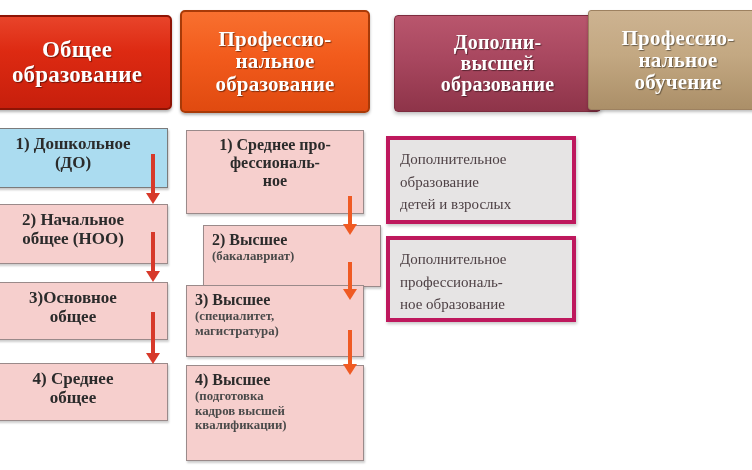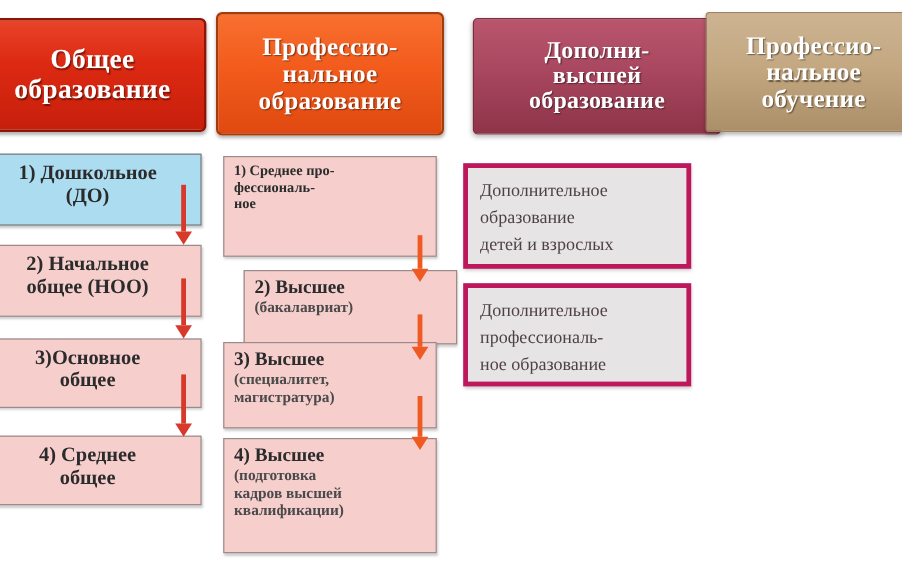--- a/index.html
+++ b/index.html
@@ -127,21 +127,21 @@
     color: #4e4145;
   }
 
   
   #c1b1 { left: -22px; top: 128px; width: 190px; height: 60px; font-size: 17px; text-align: center; }
   #c1b2 { left: -22px; top: 204px; width: 190px; height: 60px; font-size: 17px; text-align: center; }
   #c1b3 { left: -22px; top: 282px; width: 190px; height: 58px; font-size: 17px; text-align: center; }
   #c1b4 { left: -22px; top: 363px; width: 190px; height: 58px; font-size: 17px; text-align: center; }
 
   
-  #c2b1 { left: 186px; top: 130px; width: 178px; height: 84px; font-size: 12px; }
+  #c2b1 { left: 186px; top: 130px; width: 178px; height: 84px; font-size: 16px; text-align: center; }
   #c2b2 { left: 186px; top: 225px; width: 178px; height: 62px; font-size: 16px; margin-left: 17px; }
   #c2b3 { left: 186px; top: 285px; width: 178px; height: 72px; font-size: 16px; }
   #c2b4 { left: 186px; top: 365px; width: 178px; height: 96px; font-size: 16px; }
 
   #c1b1 .l1, #c1b2 .l1, #c1b3 .l1, #c1b4 .l1 { white-space: nowrap; }
   #c1b1 .sub, #c1b2 .sub, #c1b3 .sub, #c1b4 .sub { font-size: 1em; color: #2b2b2b; }
 
   
   #c3b1 { left: 386px; top: 136px; width: 190px; height: 88px; font-size: 15px; line-height: 1.5; padding: 8px 10px; }
   #c3b2 { left: 386px; top: 236px; width: 190px; height: 86px; font-size: 15px; line-height: 1.5; padding: 8px 10px; }

